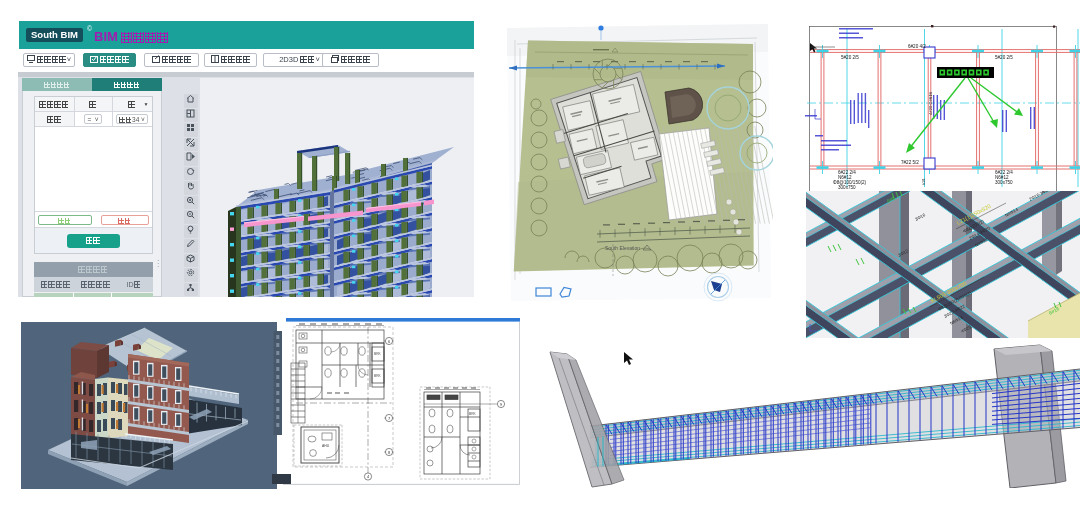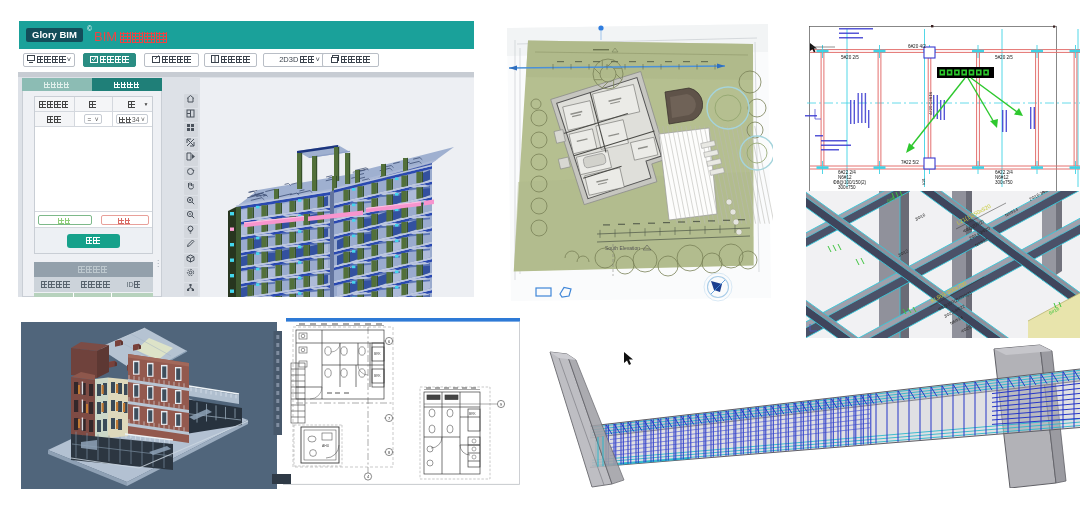--- a/index.html
+++ b/index.html
@@ -9,21 +9,21 @@
 i.z{display:inline-block;width:6.5px;height:7px;margin:0 1px 0 0;vertical-align:-1px;
 background:repeating-linear-gradient(0deg,currentColor 0 1px,rgba(0,0,0,0) 1px 3px),
 repeating-linear-gradient(90deg,currentColor 0 1px,rgba(0,0,0,0) 1px 3.4px);}
 i.z.big{width:11px;height:11px;vertical-align:-1.5px;}
 i.z.sm{width:5.5px;height:6px;}
 
 #p1{left:18px;top:21px;width:456px;height:276px;}
 #p1 .hdr{position:absolute;left:1px;top:0;width:455px;height:28px;background:#1aa19a;}
 #p1 .logo{position:absolute;left:8px;top:7px;width:57px;height:14px;background:#134e5a;border-radius:2px;color:#fff;font-size:9.5px;font-weight:bold;text-align:center;line-height:14px;}
 #p1 .cop{position:absolute;left:69px;top:4px;color:#fff;font-size:7px;}
-#p1 .title{position:absolute;left:76px;top:8px;color:#ef4444;font-size:13px;font-weight:normal;}
+#p1 .title{position:absolute;left:76px;top:8px;color:#a21caf;font-size:13px;font-weight:bold;}
 #p1 .tbar{position:absolute;left:0;top:28px;width:456px;height:23px;background:#fff;}
 .tbtn svg.bi{vertical-align:-1px;margin-right:2px;}
 .tbtn{position:absolute;top:4px;height:14px;border:1px solid #b9bec6;border-radius:2px;background:#fff;color:#3c444e;font-size:7.5px;line-height:12px;text-align:center;}
 .tbtn.sel{background:#2a8d83;border-color:#2a8d83;color:#fff;}
 #p1 .gdiv{position:absolute;left:0;top:51px;width:456px;height:5px;background:#c7ccd3;}
 #p1 .body{position:absolute;left:0;top:56px;width:456px;height:220px;background:#dde1e7;}
 
 #p1 .lpanel{position:absolute;left:4px;top:1px;width:140px;height:219px;background:#eef0f4;border:1px solid #c9ced5;border-top:none;}
 #p1 .tab1{position:absolute;left:4px;top:1px;width:70px;height:13px;background:#8cbcb4;color:#dfeeea;font-size:7px;text-align:center;line-height:13px;}
 #p1 .tab2{position:absolute;left:74px;top:1px;width:70px;height:13px;background:#1f7f78;color:#fff;font-size:7px;text-align:center;line-height:13px;}
@@ -56,21 +56,21 @@
 #p7{left:540px;top:335px;}
 </style>
 </head>
 <body>
 <div id="canvas">
 
 <div id="p1" class="abs">
 
   <div class="hdr"></div>
 
-  <div class="logo">Glory BIM</div>
+  <div class="logo">South BIM</div>
 
   <div class="cop">©</div>
 
   <div class="title">BIM<i class="z big" style="margin-left:3px"></i><i class="z big"></i><i class="z big"></i><i class="z big"></i></div>
 
   <div class="tbar">
 
     <div class="tbtn" style="left:5px;width:52px"><svg class="bi" width="8" height="8" viewBox="0 0 8 8">
             <rect x="0.5" y="0.5" width="7" height="5" fill="none" stroke="#3c444e"></rect>
             <path d="M2 7.5h4" stroke="#3c444e"></path>

